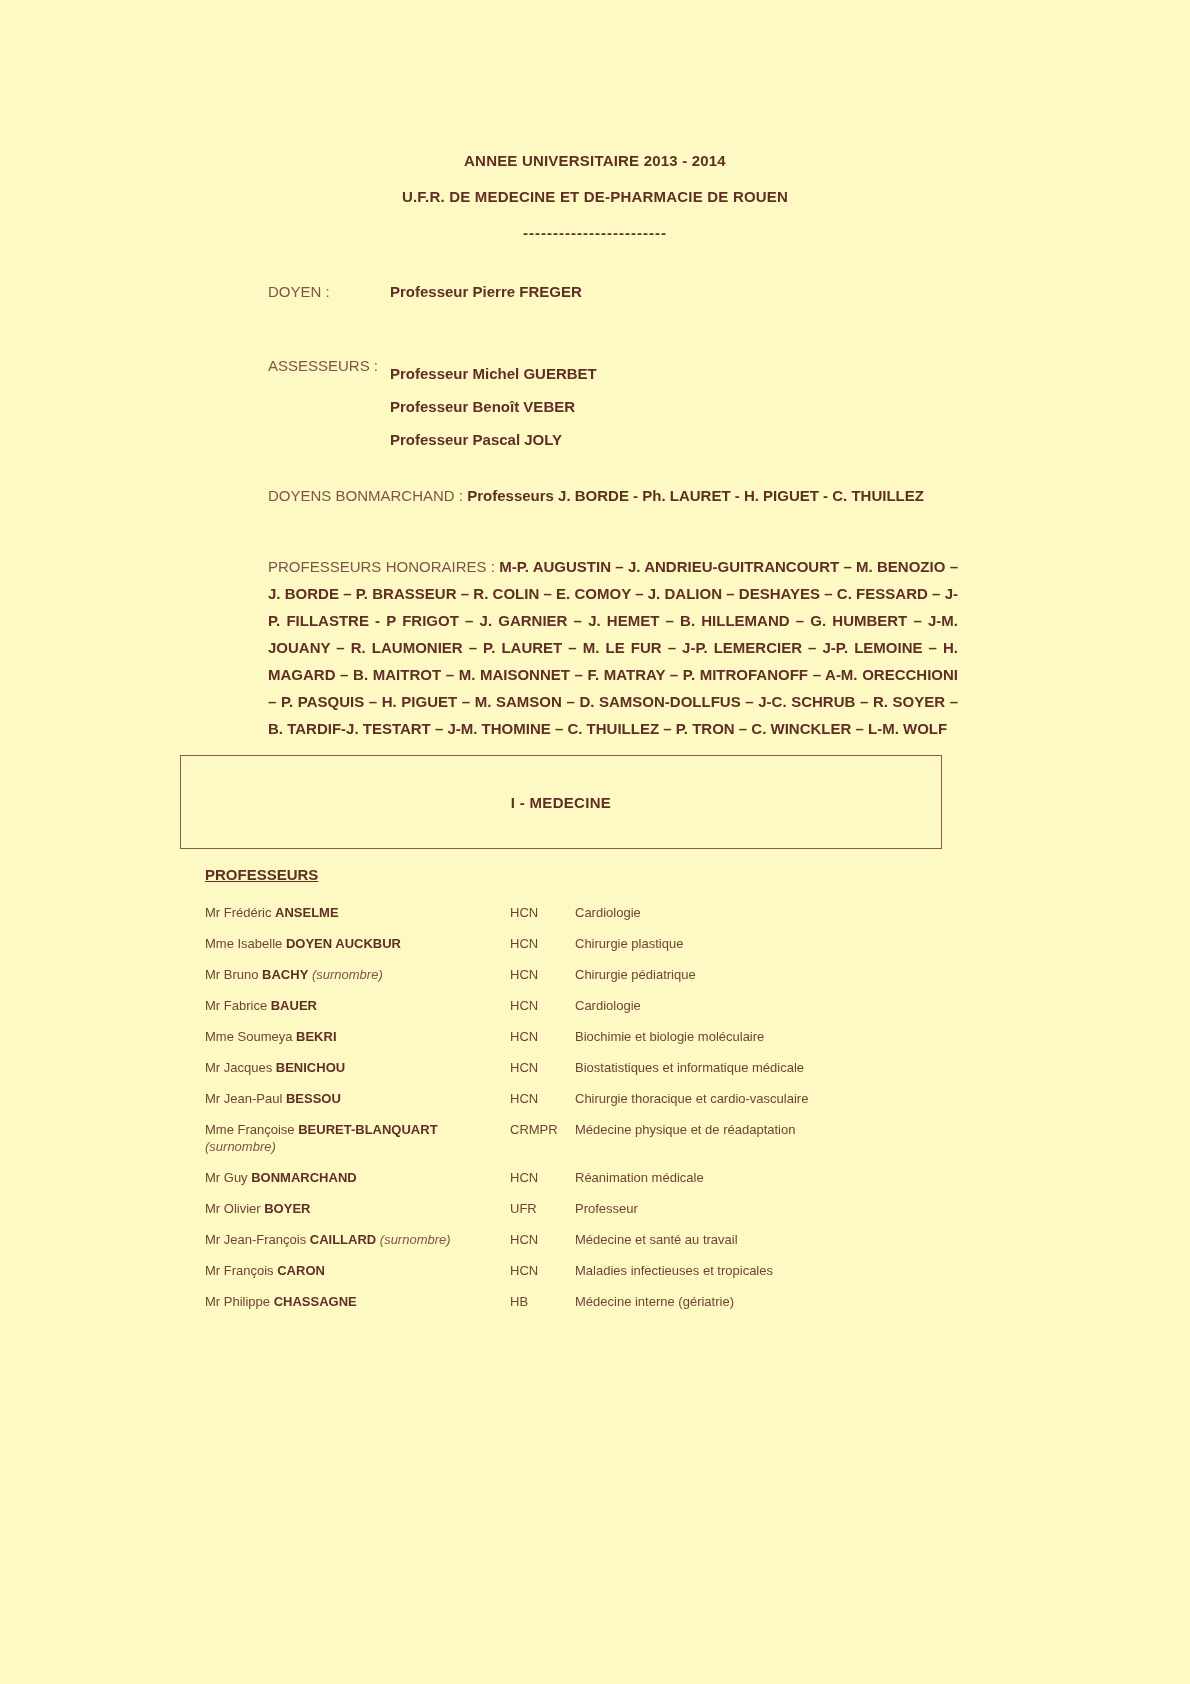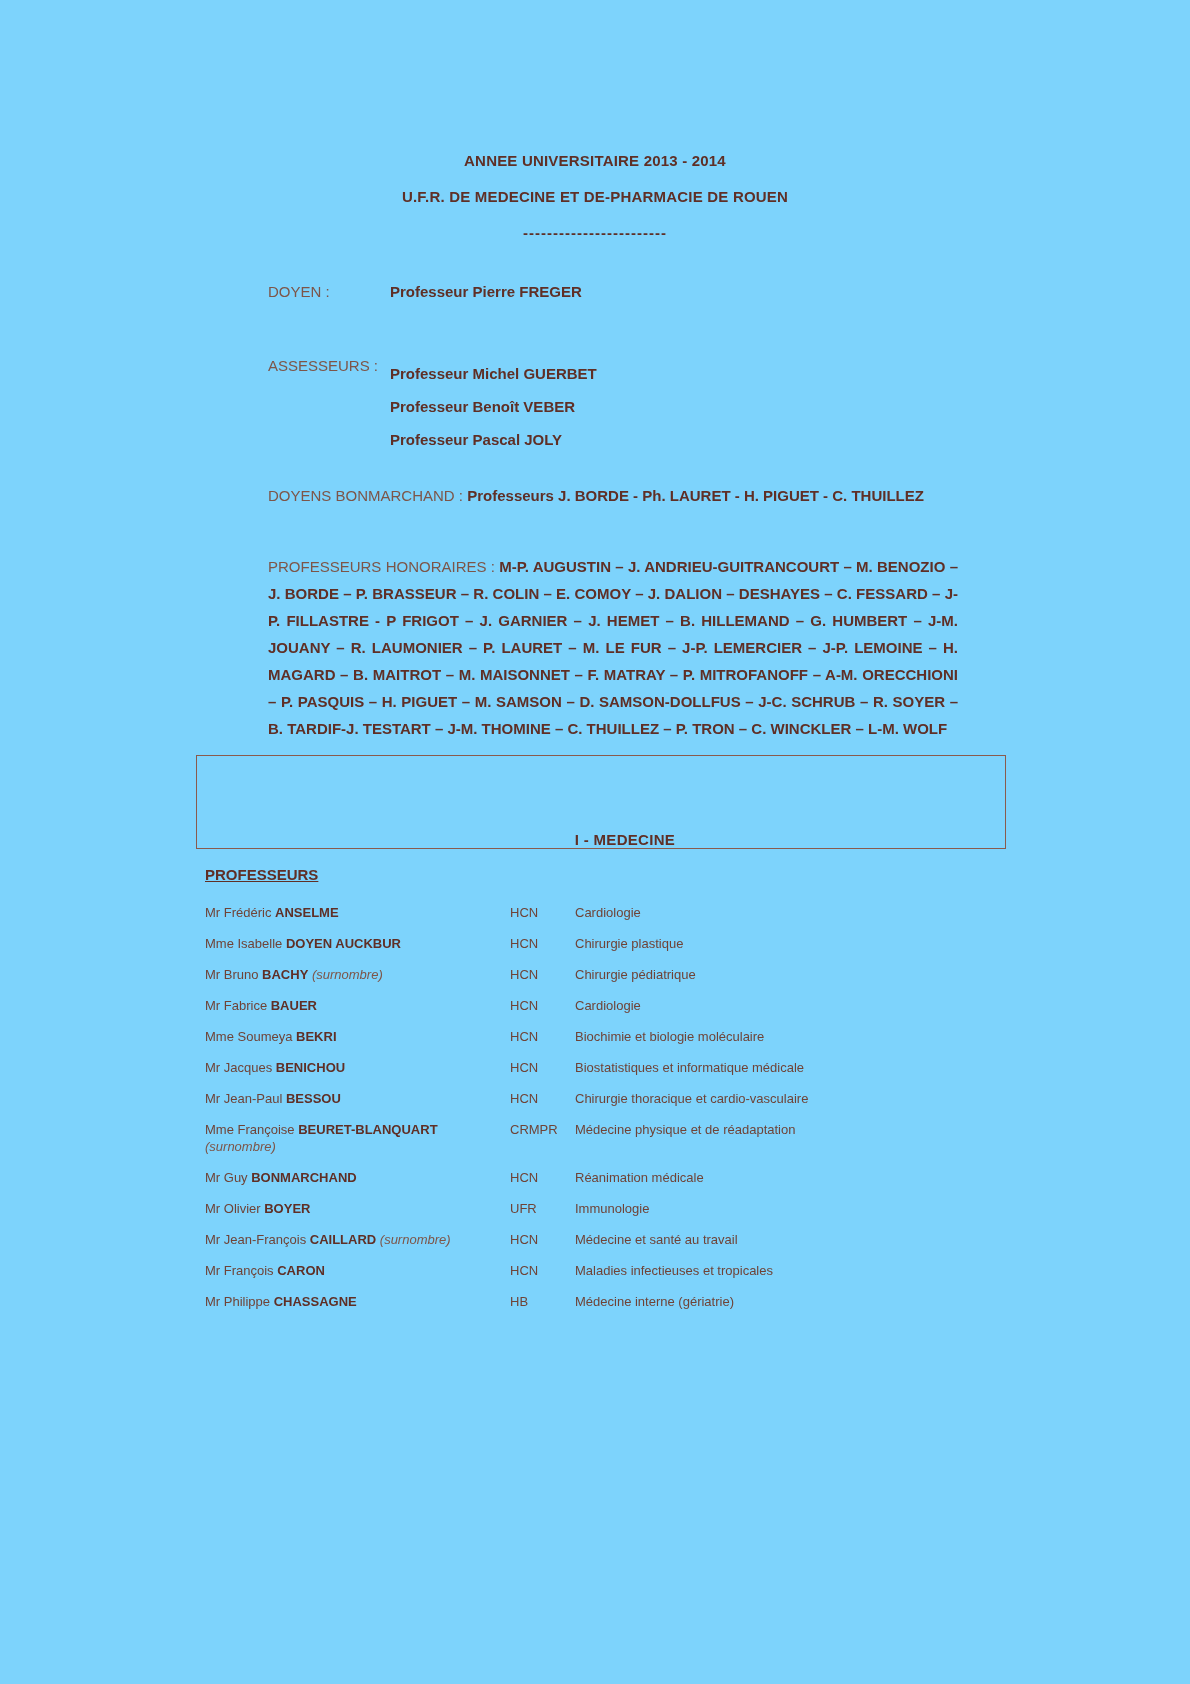--- a/index.html
+++ b/index.html
@@ -1,21 +1,21 @@
 <!DOCTYPE html>
 <html><head>
 <meta charset="utf-8">
 <style>
   html, body { margin: 0; padding: 0; background: #e9e9e9; }
   .page {
     position: relative;
     width: 1190px;
     height: 1684px;
     margin: 0 auto;
-    background: #7dd3fc;
+    background: #fef9c3;
     font-family: "Liberation Sans", sans-serif;
     color: #6f4337;
     overflow: hidden;
   }
 
   .title-block {
     position: absolute;
     top: 152px;
     left: 0;
     width: 100%;
@@ -70,28 +70,27 @@
     font-size: 15px;
     line-height: 27px;
     text-align: justify;
   }
   .ph-paragraph .label { color: #7d5548; font-weight: normal; }
   .ph-paragraph .value { font-weight: bold; color: #5f2f26; }
 
   .section-box {
     position: absolute;
     top: 755px;
-    left: 196px;
+    left: 180px;
     width: 760px;
     height: 92px;
     border: 1px solid #8a5a4c;
     display: flex;
-    align-items: flex-end;
+    align-items: center;
     justify-content: center;
-    padding-left: 48px;
   }
   .section-box .section-title {
     font-size: 15px;
     font-weight: bold;
     color: #5f2f26;
     letter-spacing: 0.3px;
   }
 
   .list-heading {
     position: absolute;
@@ -235,21 +234,21 @@
     </div>
     <div class="c-code">HCN</div>
     <div class="c-disc">Réanimation médicale</div>
   </div>
 
   <div class="trow">
     <div class="c-name">
       <span class="r-prefix">Mr Olivier </span><span class="r-name">BOYER</span><span class="r-suffix"></span>
     </div>
     <div class="c-code">UFR</div>
-    <div class="c-disc">Immunologie</div>
+    <div class="c-disc">Professeur</div>
   </div>
 
   <div class="trow">
     <div class="c-name">
       <span class="r-prefix">Mr Jean-François </span><span class="r-name">CAILLARD</span><span class="r-suffix"> (surnombre)</span>
     </div>
     <div class="c-code">HCN</div>
     <div class="c-disc">Médecine et santé au travail</div>
   </div>
 

